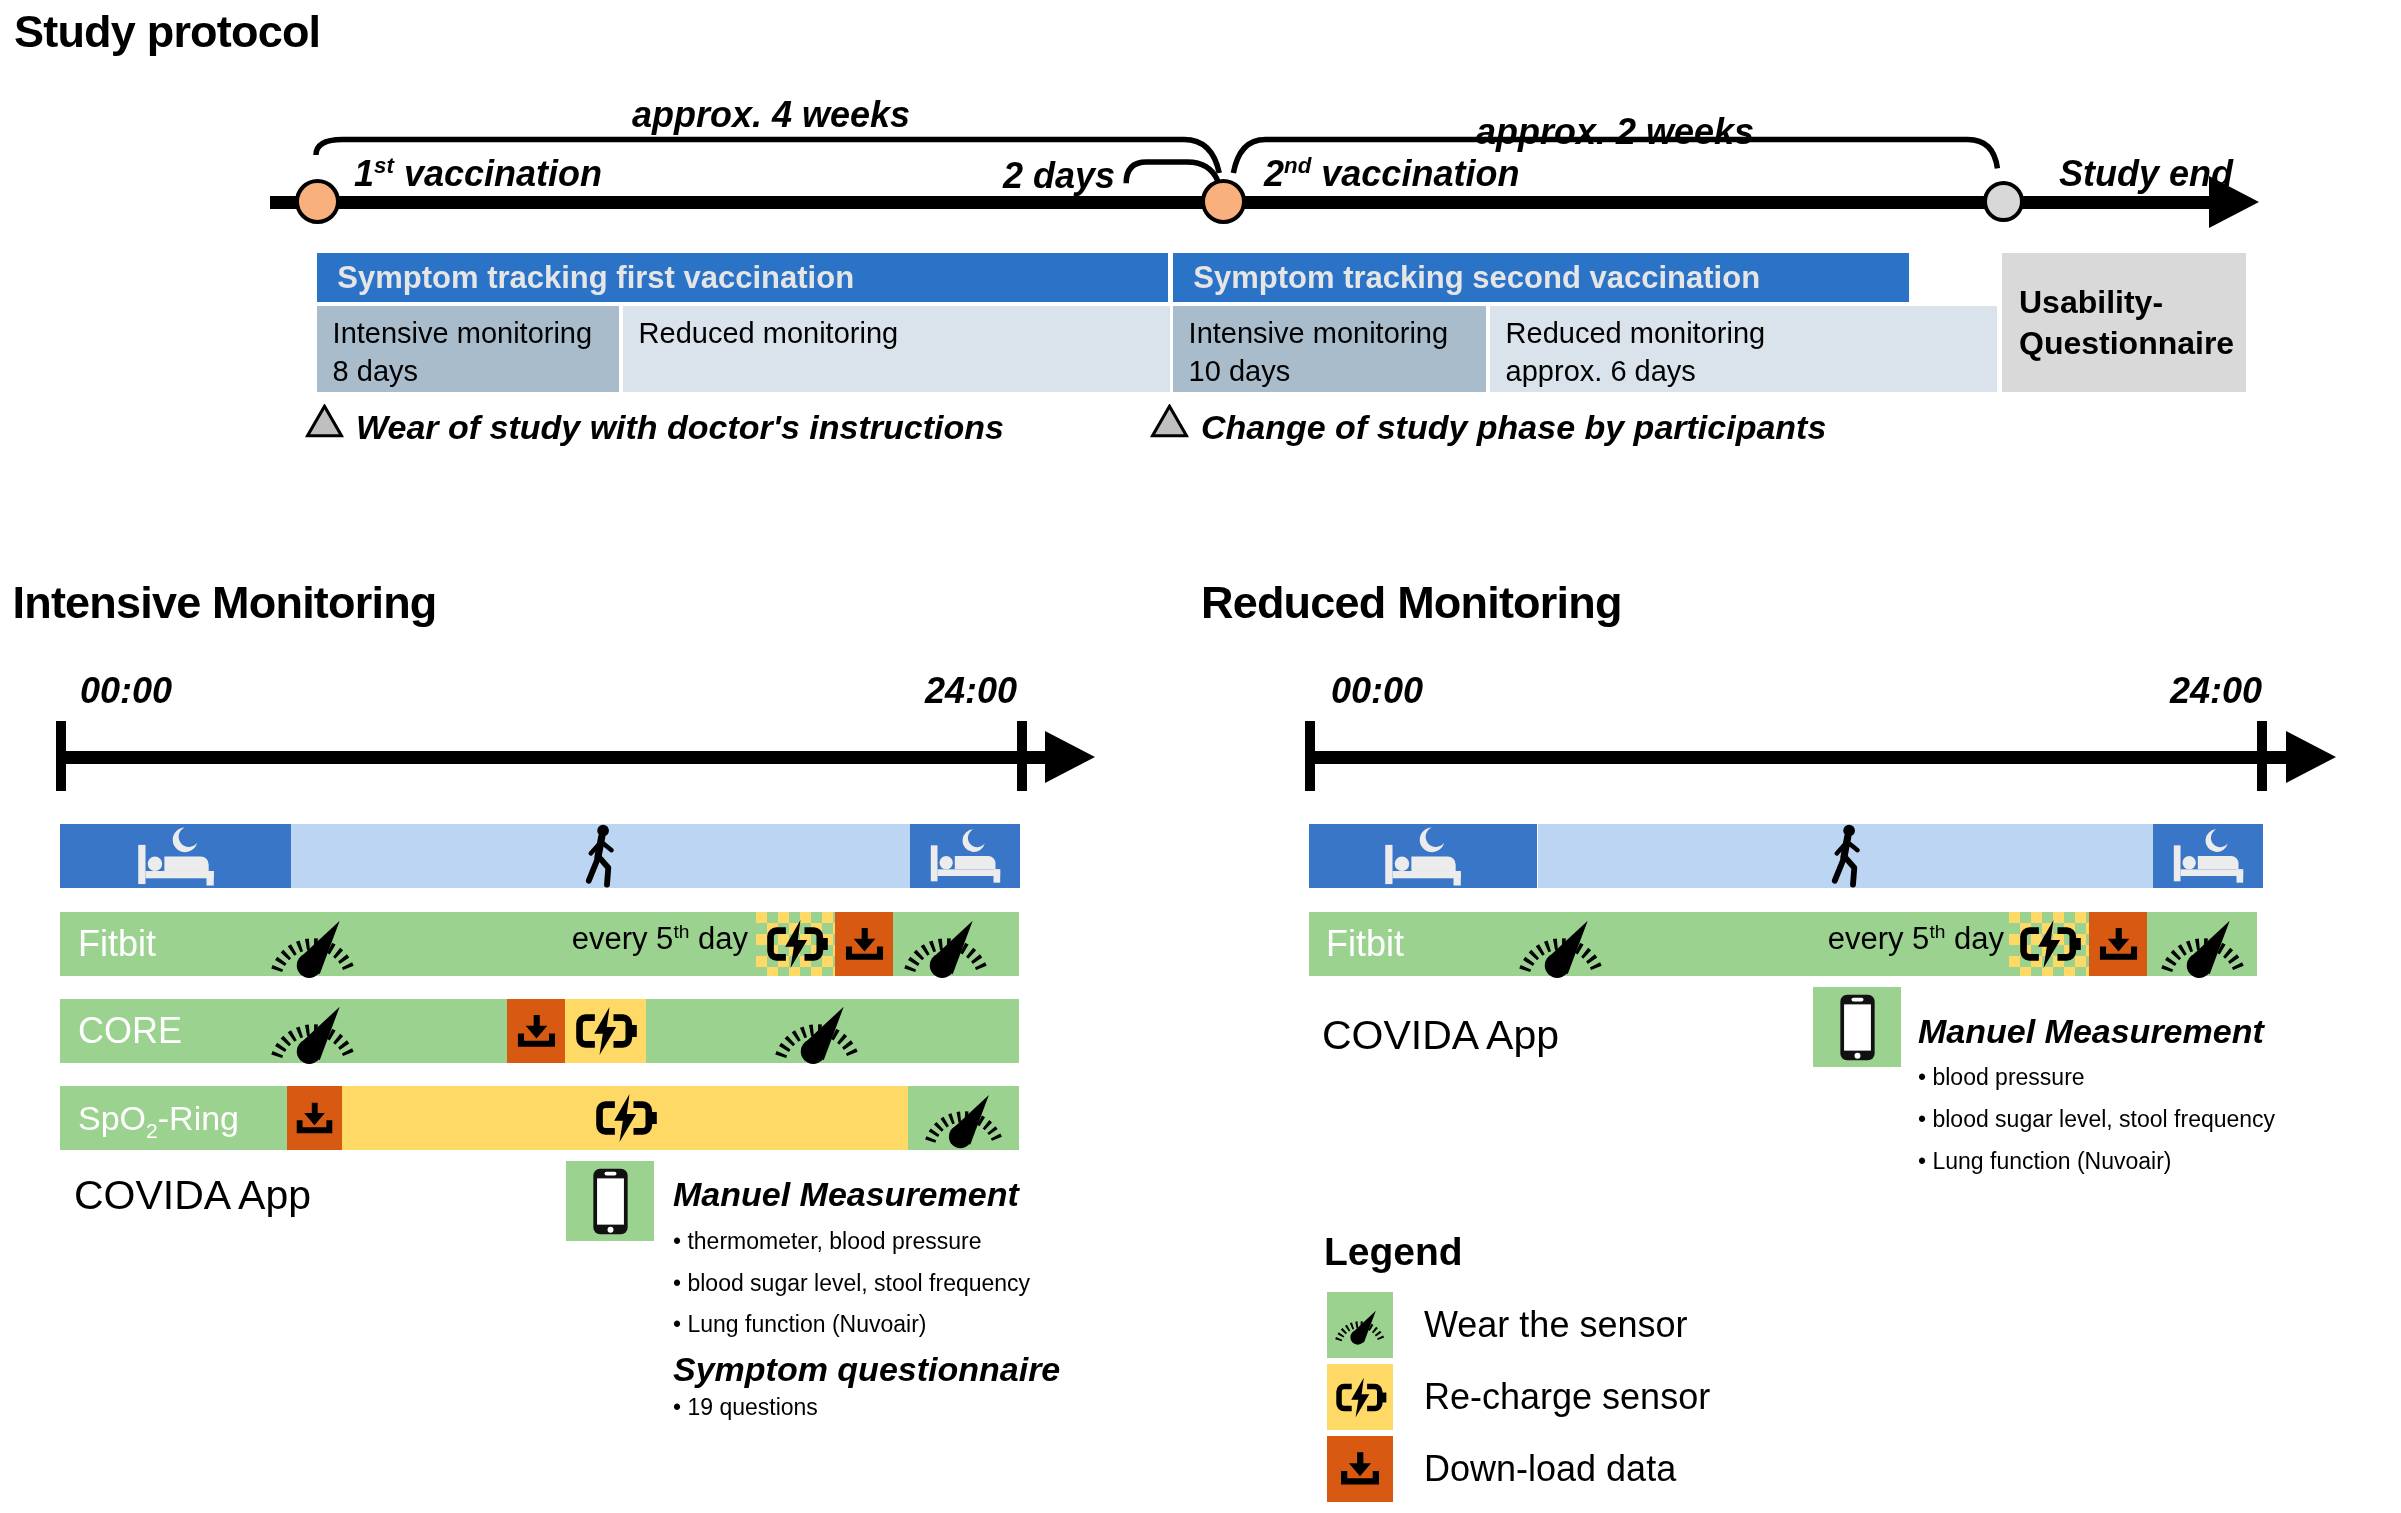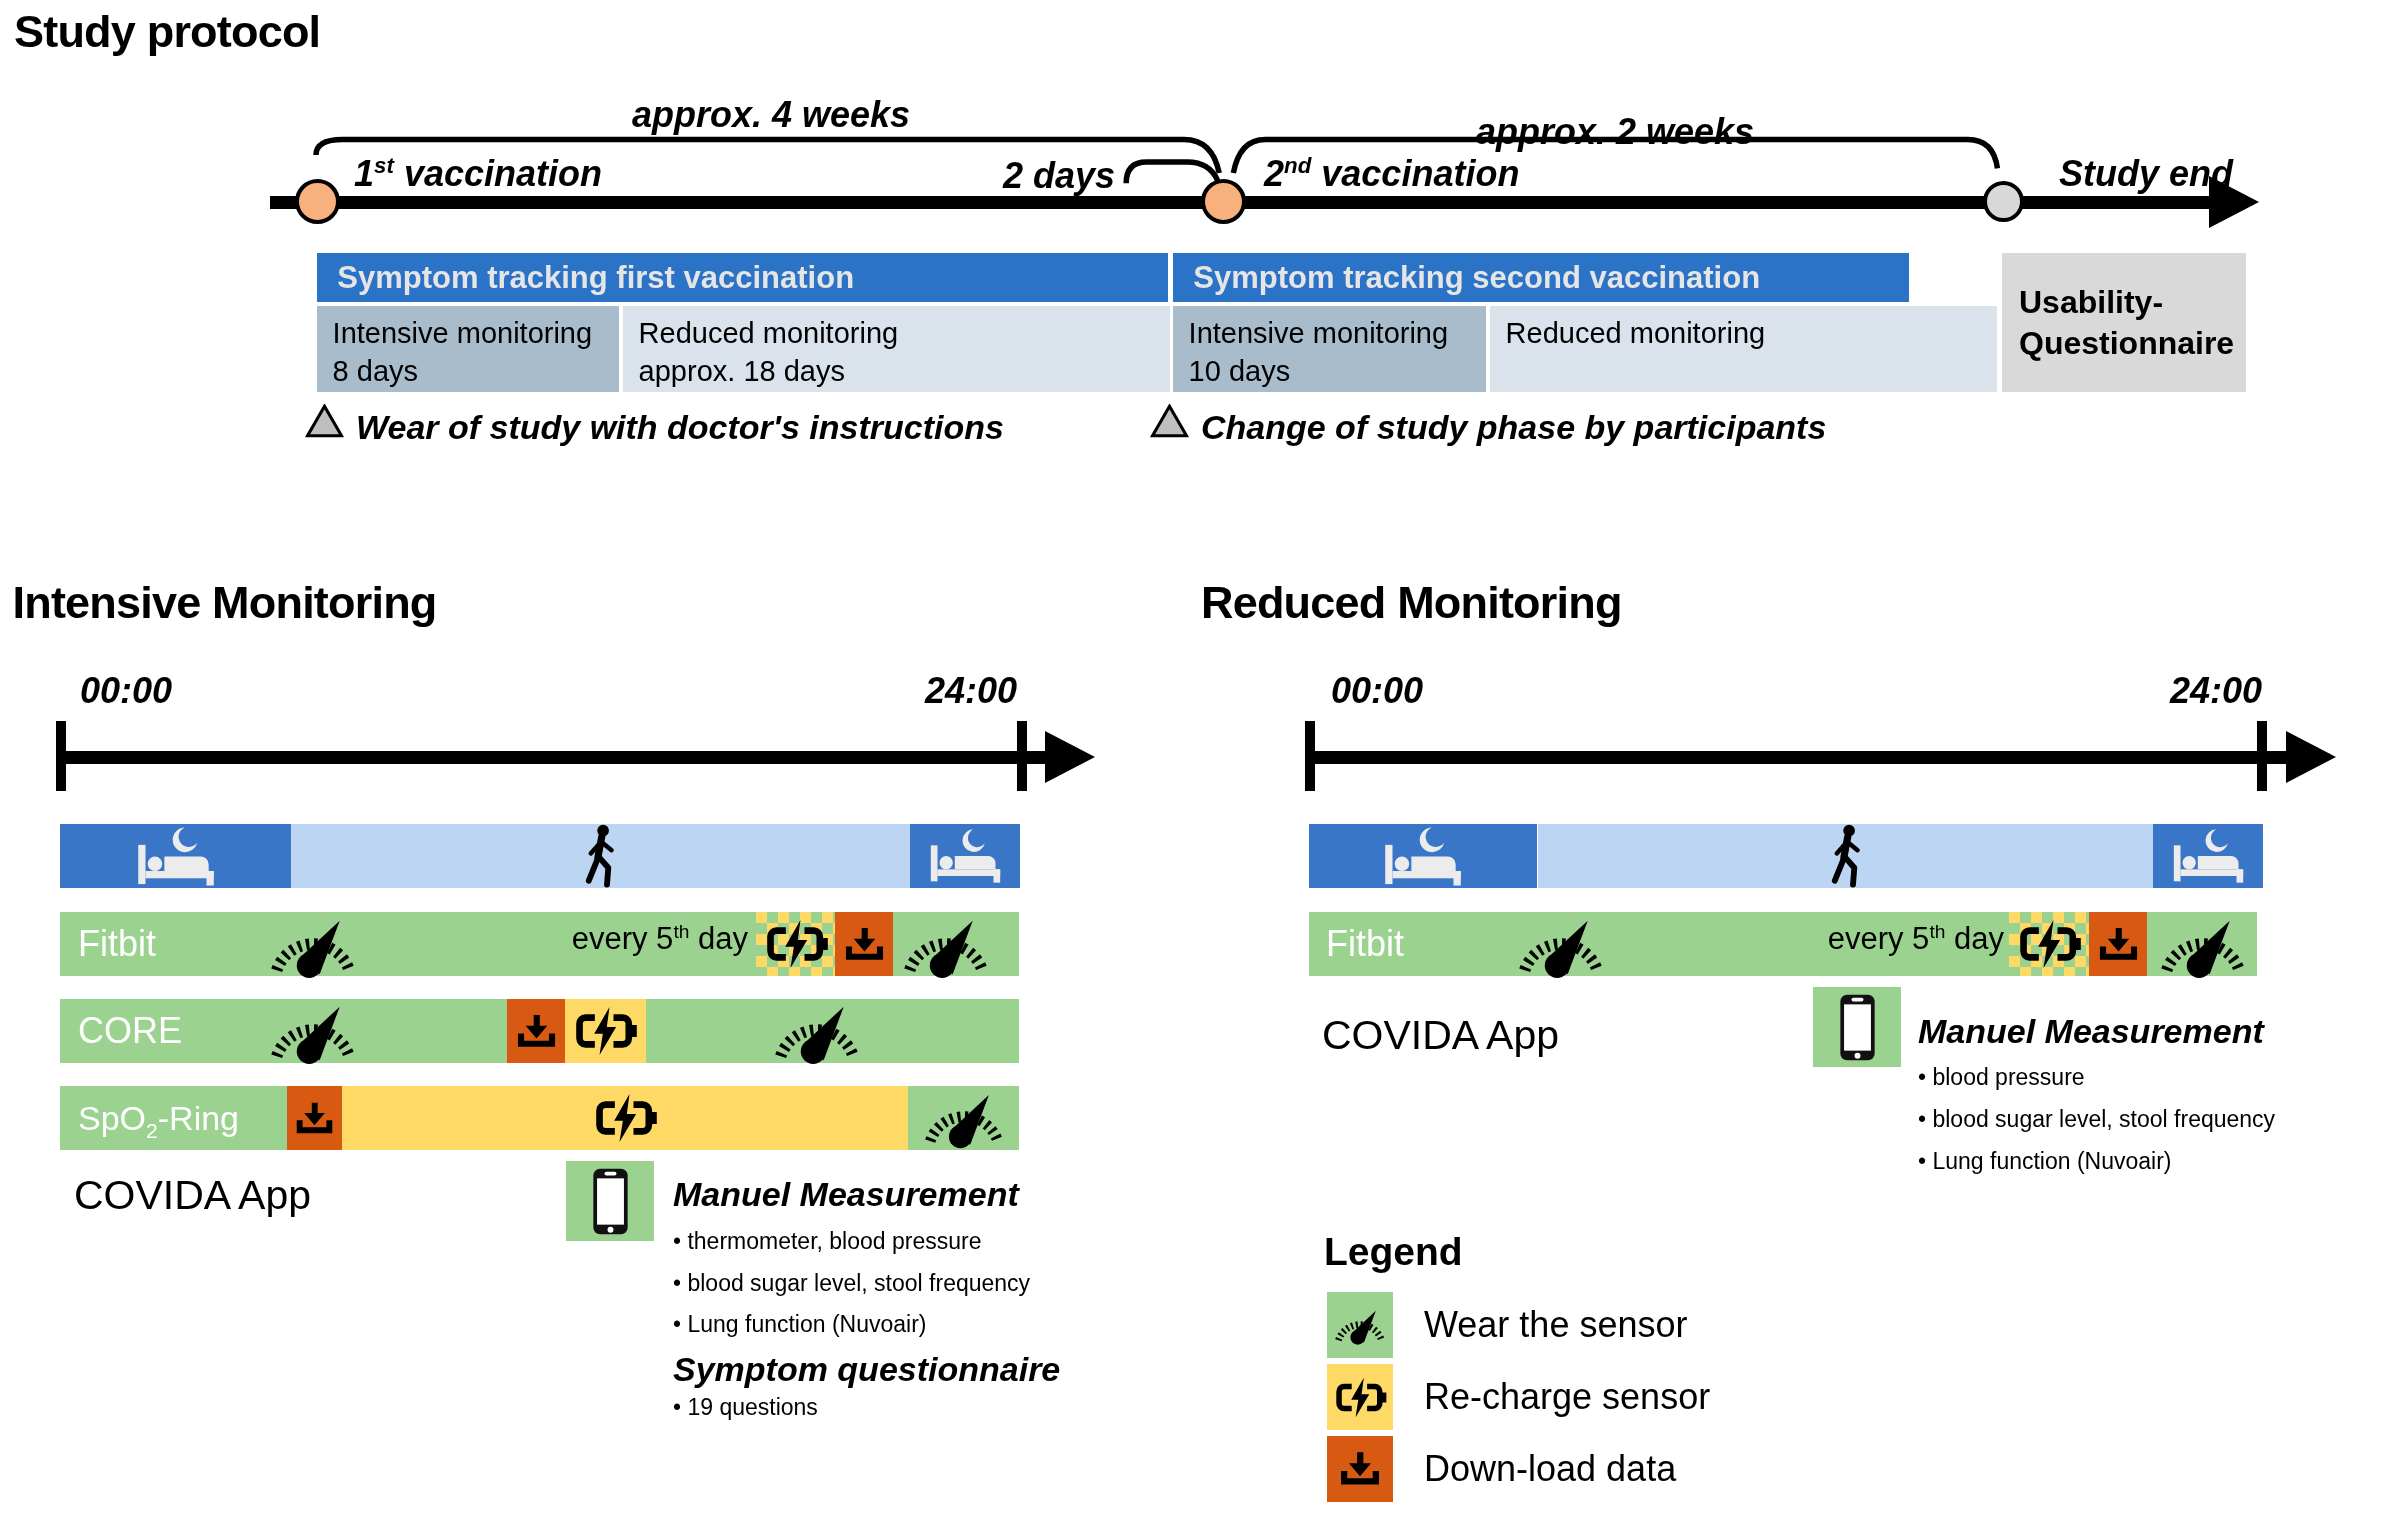--- a/index.html
+++ b/index.html
@@ -115,28 +115,28 @@
   <span>Usability-</span>
   <span>Questionnaire</span>
 </div>
 
 <div class="abs phase phase-dark" style="left:317px;top:306px;width:302px;">
   <div>Intensive monitoring</div>
   <div>8 days</div>
 </div>
 <div class="abs phase phase-light" style="left:623px;top:306px;width:547px;">
   <div>Reduced monitoring</div>
-  <div>approx. 18 days</div>
 </div>
 <div class="abs phase phase-dark" style="left:1173px;top:306px;width:313px;">
   <div>Intensive monitoring</div>
   <div>10 days</div>
 </div>
 <div class="abs phase phase-light" style="left:1490px;top:306px;width:507px;">
   <div>Reduced monitoring</div>
+  <div>approx. 6 days</div>
 </div>
 
 <svg class="ic abs" style="left:305px;top:404px;" width="39" height="34" viewBox="0 0 50 44">
     <use href="#i-tri"></use>
   </svg>
 <div class="abs note-txt" style="left:356px;top:408px;">Wear of study with doctor's instructions</div>
 <svg class="ic abs" style="left:1150px;top:404px;" width="39" height="34" viewBox="0 0 50 44">
     <use href="#i-tri"></use>
   </svg>
 <div class="abs note-txt" style="left:1201px;top:408px;">Change of study phase by participants</div>

